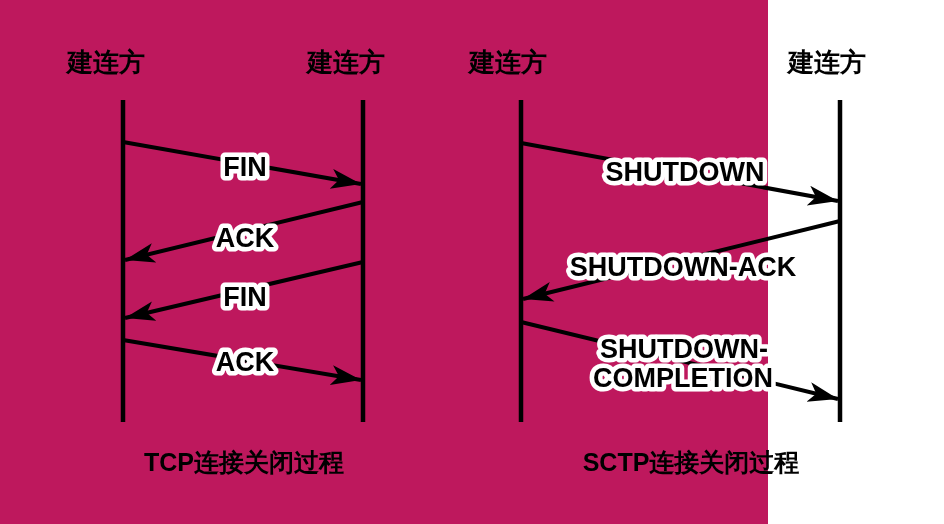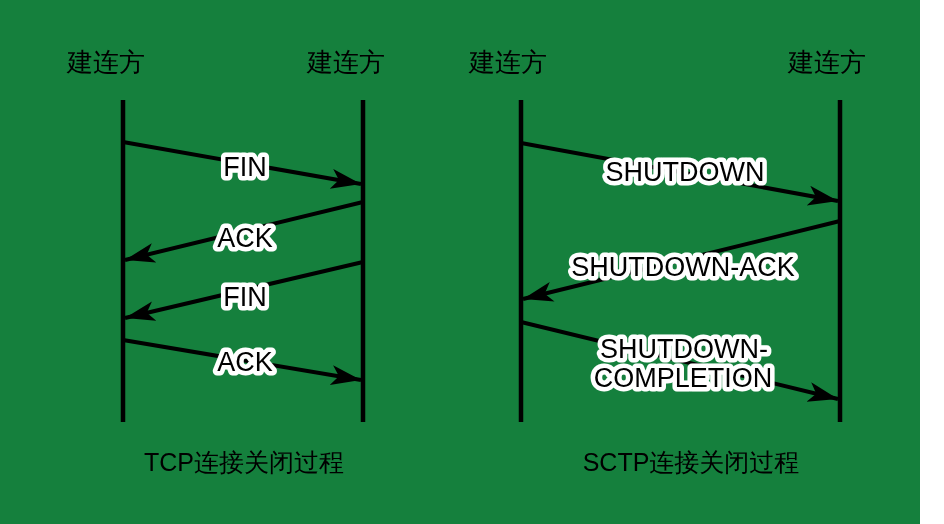--- a/index.html
+++ b/index.html
@@ -6,23 +6,24 @@
     margin: 0;
     padding: 0;
     background: #ffffff;
     width: 944px;
     height: 524px;
     overflow: hidden;
     font-family: "Liberation Sans", sans-serif;
   }
   .stage {
     position: relative;
-    width: 920px;
+    width: 768px;
     height: 524px;
-    background: #15803d;
+    background: #be185d;
+    font-weight: bold;
   }
   svg { display: block; }
   .lifeline {
     stroke: #000000;
     stroke-width: 4.5;
   }
   .msg-line {
     stroke: #000000;
     stroke-width: 4;
     fill: none;

